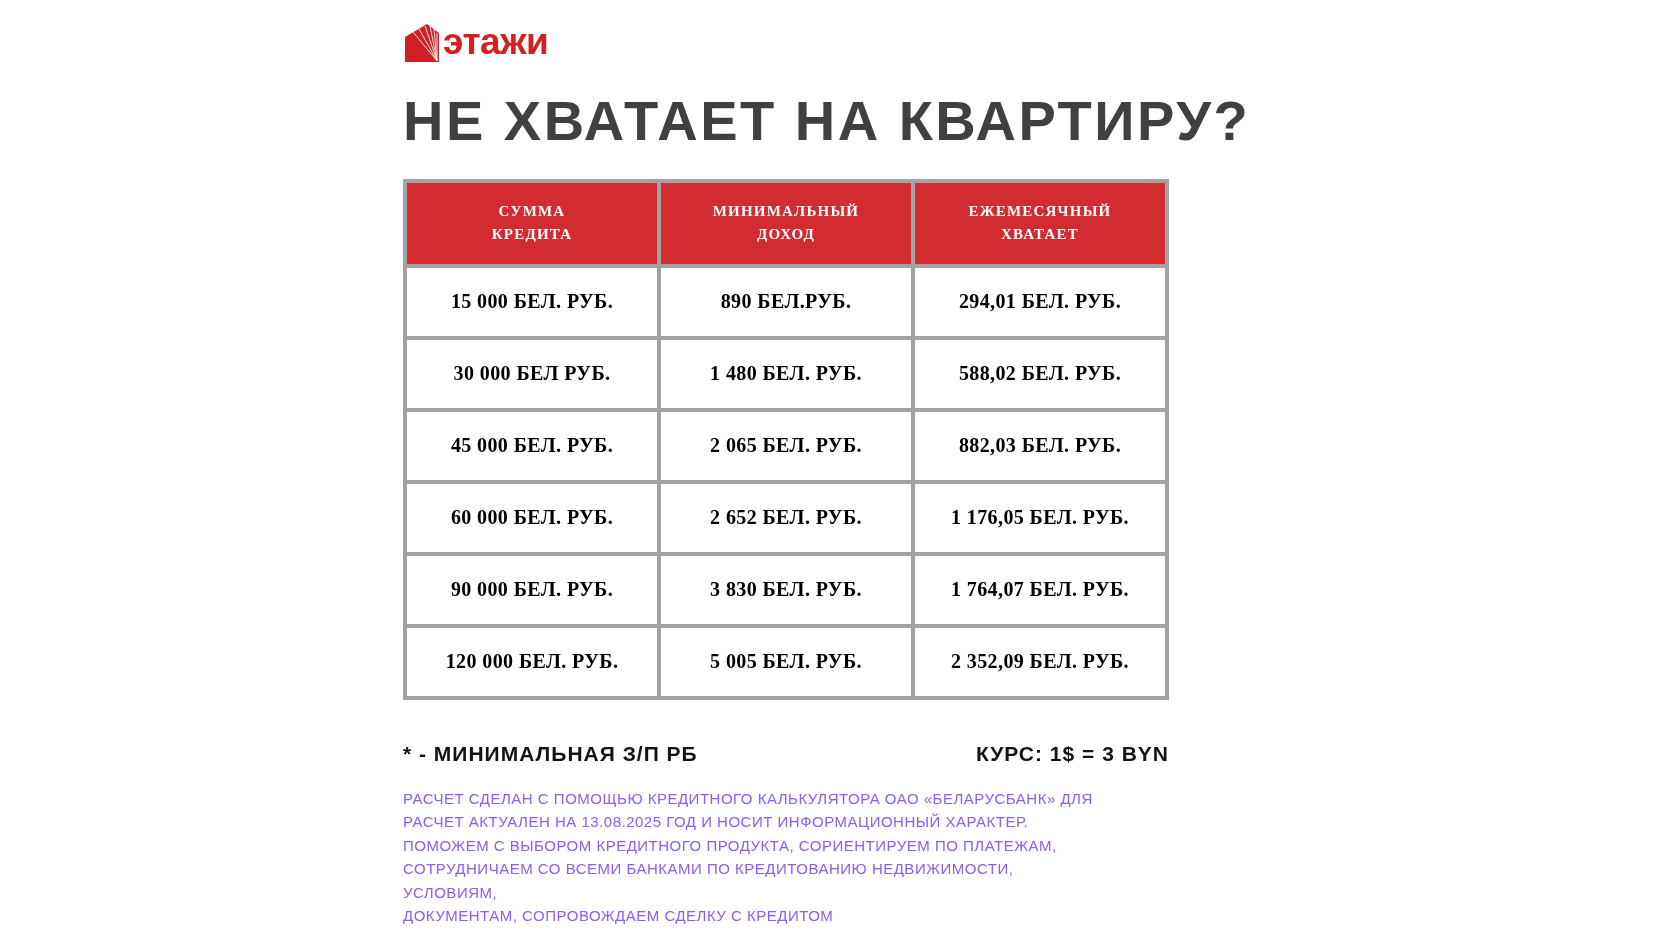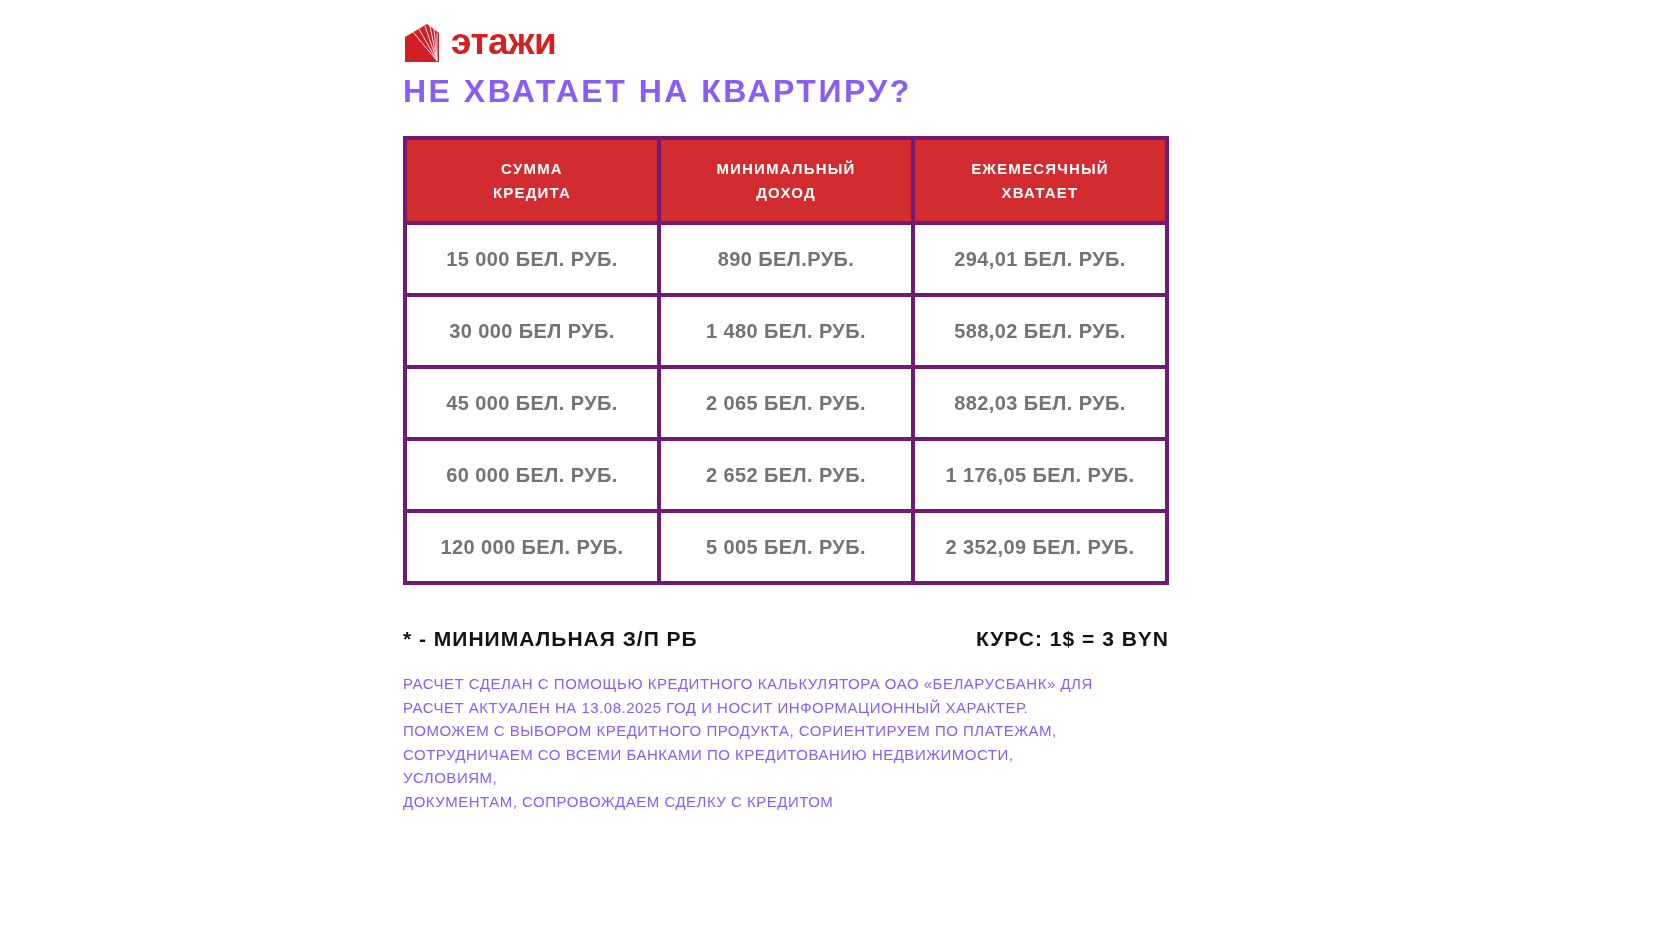--- a/index.html
+++ b/index.html
@@ -6,66 +6,67 @@
   html, body {
     width: 1674px; height: 943px;
     background: #ffffff;
     font-family: "Liberation Sans", sans-serif;
     overflow: hidden;
   }
   .canvas { position: relative; width: 1674px; height: 943px; background: #ffffff; }
   .content { position: absolute; left: 403px; top: 0; width: 766px; }
 
   
-  .logo { display: flex; align-items: center; gap: 8px; margin-top: 20px; height: 46px; }
+  .logo { display: flex; align-items: center; margin-top: 20px; height: 46px; }
   .logo-icon-svg { width: 40px; height: 42px; display: block; }
   .logo-text {
     color: #d4201f;
     font-size: 37px;
     font-weight: 700;
     letter-spacing: -0.5px;
     line-height: 1;
     padding-bottom: 4px;
   }
 
   
   .title {
-    margin-top: 8px;
-    font-size: 32px;
+    margin-top: 24px;
+    font-size: 56px;
     font-weight: 900;
-    color: #8b5cf6;
+    color: #404040;
     letter-spacing: 2.5px;
     white-space: nowrap;
     line-height: 1.1;
   }
 
   
   .credit-table {
     margin-top: 27px;
     width: 766px;
     border-collapse: collapse;
     table-layout: fixed;
   }
   .credit-table th, .credit-table td {
-    border: 4px solid #701a75;
+    border: 4px solid #a3a3a3;
     text-align: center;
     vertical-align: middle;
+    font-family: Liberation Serif, serif;
   }
   .credit-table th {
     background: #d22c31;
     color: #ffffff;
     height: 85px;
     font-size: 15px;
     font-weight: 700;
     letter-spacing: 1.2px;
     line-height: 1.55;
   }
   .credit-table td {
     background: #ffffff;
-    color: #737373;
+    color: #000000;
     height: 72px;
     font-size: 20px;
     font-weight: 700;
     letter-spacing: 0.4px;
   }
 
   
   .footnote-row {
     margin-top: 42px;
     display: flex;
@@ -144,20 +145,25 @@
           <td>45 000 БЕЛ. РУБ.</td>
           <td>2 065 БЕЛ. РУБ.</td>
           <td>882,03 БЕЛ. РУБ.</td>
         </tr>
         <tr>
           <td>60 000 БЕЛ. РУБ.</td>
           <td>2 652 БЕЛ. РУБ.</td>
           <td>1 176,05 БЕЛ. РУБ.</td>
         </tr>
         <tr>
+          <td>90 000 БЕЛ. РУБ.</td>
+          <td>3 830 БЕЛ. РУБ.</td>
+          <td>1 764,07 БЕЛ. РУБ.</td>
+        </tr>
+        <tr>
           <td>120 000 БЕЛ. РУБ.</td>
           <td>5 005 БЕЛ. РУБ.</td>
           <td>2 352,09 БЕЛ. РУБ.</td>
         </tr>
       </tbody>
     </table>
 
     <div class="footnote-row">
       <div class="footnote-left">* - МИНИМАЛЬНАЯ З/П РБ</div>
       <div class="footnote-right">КУРС: 1$ = 3 BYN</div>

